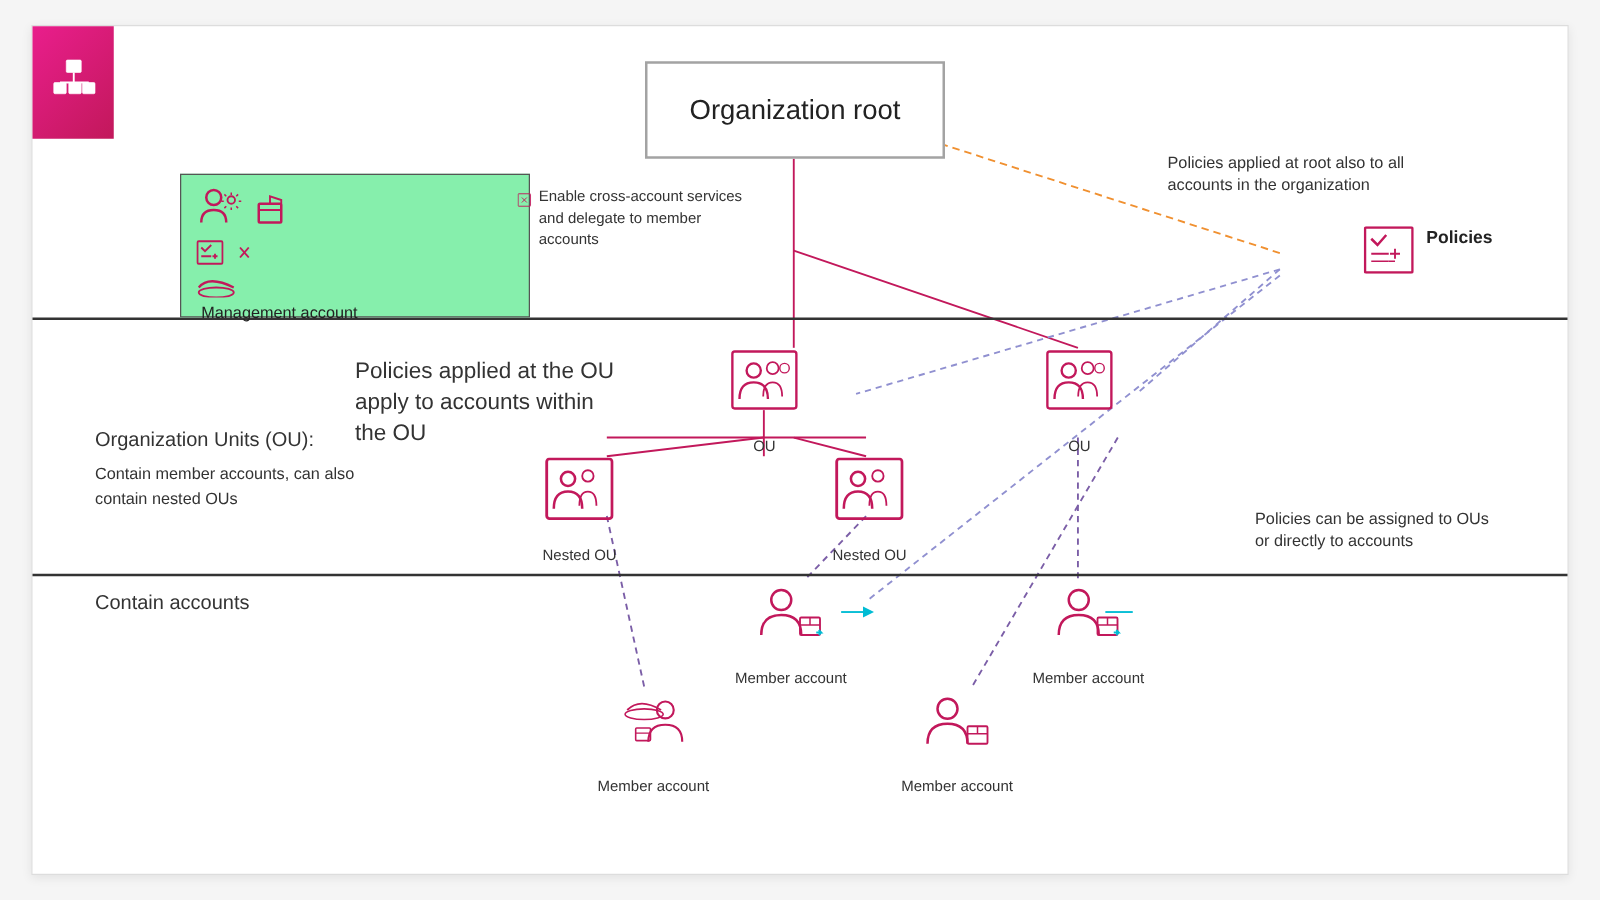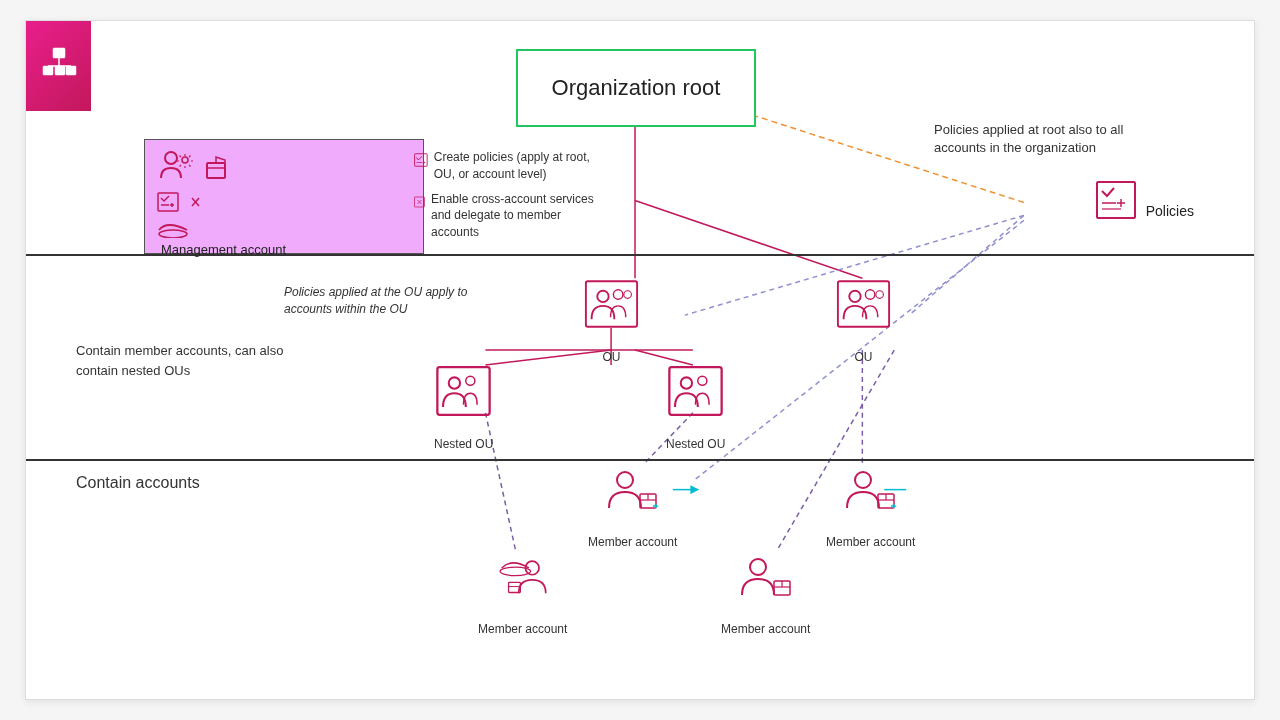--- a/index.html
+++ b/index.html
@@ -54,39 +54,39 @@
       height: 240px;
     }
 
     
     .org-root-box {
       position: absolute;
       top: 28px;
       left: 490px;
       width: 240px;
       height: 78px;
-      border: 2px solid #22c55e;
+      border: 2px solid #a3a3a3;
       background: #fff;
       display: flex;
       align-items: center;
       justify-content: center;
       font-size: 22px;
       font-weight: 400;
       color: #222;
     }
 
     
     .mgmt-box {
       position: absolute;
       top: 118px;
       left: 118px;
       width: 280px;
       height: 115px;
       border: 1.5px solid #555;
-      background: #f0abfc;
+      background: #86efac;
       display: flex;
       flex-direction: column;
       align-items: flex-start;
       padding: 8px 12px;
     }
     .mgmt-icons-row {
       display: flex;
       align-items: center;
       gap: 8px;
       margin-bottom: 4px;
@@ -98,22 +98,23 @@
       margin-top: 4px;
       padding-left: 4px;
     }
 
     
     .policy-box {
       position: absolute;
       top: 160px;
       right: 60px;
       display: flex;
-      align-items: flex-end;
+      align-items: flex-start;
       gap: 10px;
+      font-weight: bold;
     }
 
     
     .ou-left {
       position: absolute;
       top: 258px;
       left: 558px;
     }
     .ou-right {
       position: absolute;
@@ -179,25 +180,24 @@
       right: 120px;
       font-size: 13px;
       color: #333;
       max-width: 200px;
       line-height: 1.4;
     }
     .text-ou-policies {
       position: absolute;
       top: 263px;
       left: 258px;
-      font-size: 12px;
+      font-size: 18px;
       color: #333;
       max-width: 220px;
       line-height: 1.4;
-      font-style: italic;
     }
     .text-ou-section {
       position: absolute;
       top: 320px;
       left: 50px;
       font-size: 13px;
       color: #333;
       max-width: 220px;
       line-height: 1.5;
     }
@@ -358,30 +358,20 @@
     <div style="display:flex; align-items:flex-start; gap:8px; margin-top: 4px;">
       <svg width="32" height="22" viewBox="0 0 32 22" fill="none">
         <path d="M2 14 Q10 4 30 14" stroke="#c2185b" stroke-width="1.8" fill="none"></path>
         <ellipse cx="16" cy="18" rx="14" ry="4" stroke="#c2185b" stroke-width="1.5" fill="none"></ellipse>
       </svg>
     </div>
     <span class="mgmt-label">Management account</span>
   </div>
 
   <div class="text-create-policies">
-    <div style="display:flex; align-items:flex-start; gap:6px; margin-bottom:8px;">
-      <svg width="22" height="22" viewBox="0 0 22 22" fill="none">
-        <rect x="1" y="1" width="20" height="20" rx="1" stroke="#c2185b" stroke-width="1.5" fill="none"></rect>
-        <polyline points="4,7 7,11 13,5" stroke="#c2185b" stroke-width="1.5" fill="none"></polyline>
-        <line x1="4" y1="15" x2="13" y2="15" stroke="#c2185b" stroke-width="1.2"></line>
-        <line x1="16" y1="13" x2="16" y2="17" stroke="#c2185b" stroke-width="1.2"></line>
-        <line x1="14" y1="15" x2="18" y2="15" stroke="#c2185b" stroke-width="1.2"></line>
-      </svg>
-      <span>Create policies (apply at root, OU, or account level)</span>
-    </div>
     <div style="display:flex; align-items:flex-start; gap:6px;">
       <svg width="22" height="22" viewBox="0 0 22 22" fill="none">
         <rect x="1" y="1" width="20" height="20" rx="1" stroke="#c2185b" stroke-width="1.5" fill="none"></rect>
         <line x1="7" y1="7" x2="15" y2="15" stroke="#c2185b" stroke-width="1.5"></line>
         <line x1="15" y1="7" x2="7" y2="15" stroke="#c2185b" stroke-width="1.5"></line>
       </svg>
       <span>Enable cross-account services and delegate to member accounts</span>
     </div>
   </div>
 
@@ -447,23 +437,27 @@
       <path d="M24 34 Q24 24 30 24 Q36 24 36 34" stroke="#c2185b" stroke-width="1.3" fill="none"></path>
     </svg>
     <span class="label">Nested OU</span>
   </div>
 
   <div class="text-ou-policies">
     <span>Policies applied at the OU apply to accounts within the OU</span>
   </div>
 
   <div class="text-ou-section">
+    <div class="title">Organization Units (OU):</div>
     <span>Contain member accounts, can also contain nested OUs</span>
   </div>
 
+  <div class="text-policies-assign">
+    <span>Policies can be assigned to OUs or directly to accounts</span>
+  </div>
 
   <div class="member-1 icon-group">
     <svg width="55" height="50" viewBox="0 0 55 50" fill="none">
       <circle cx="20" cy="16" r="8" stroke="#c2185b" stroke-width="2" fill="none"></circle>
       <path d="M4 44 Q4 28 20 28 Q36 28 36 44" stroke="#c2185b" stroke-width="2" fill="none"></path>
 
       <rect x="35" y="30" width="16" height="14" rx="1" stroke="#c2185b" stroke-width="1.5" fill="none"></rect>
       <line x1="35" y1="36" x2="51" y2="36" stroke="#c2185b" stroke-width="1.2"></line>
       <line x1="43" y1="30" x2="43" y2="36" stroke="#c2185b" stroke-width="1.2"></line>
 

